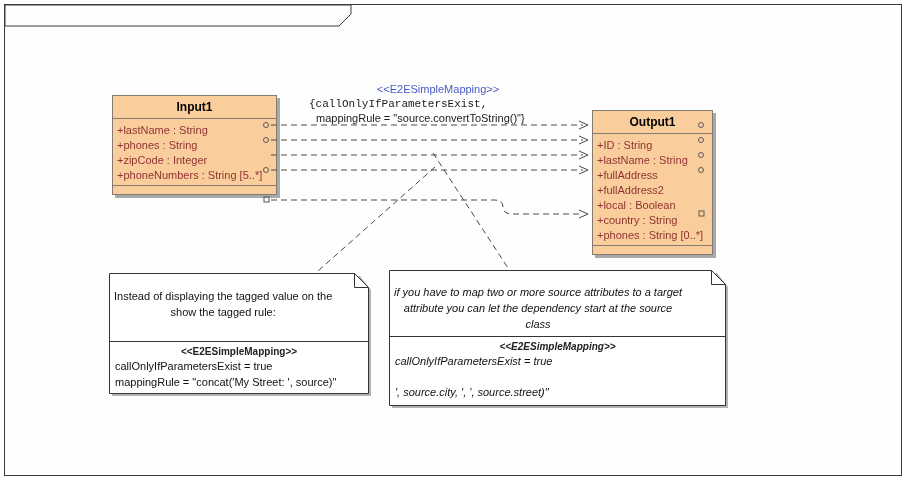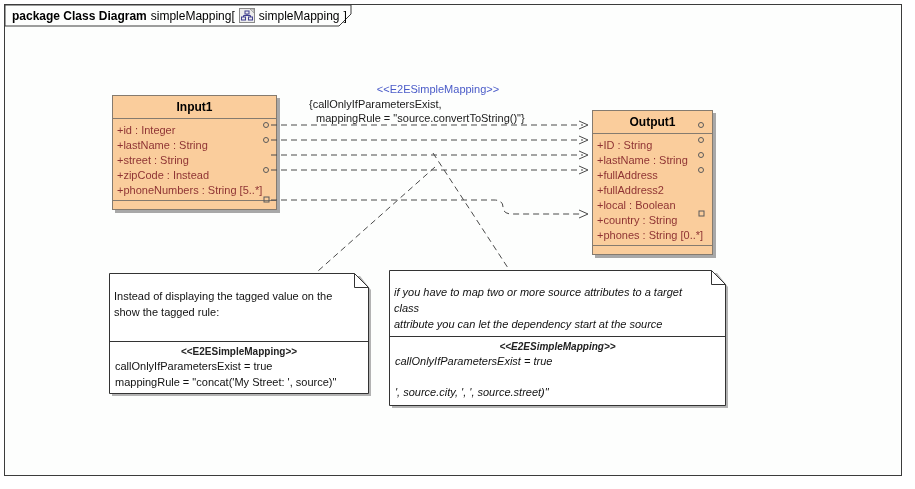--- a/index.html
+++ b/index.html
@@ -24,82 +24,65 @@
   .cls-title{height:22px;line-height:22px;text-align:center;font-weight:bold;font-size:12px;color:#000;}
   .cls-attrs{border-top:1px solid #857B6F;border-bottom:1px solid #857B6F;padding:4px 0 2px 4px;}
   .attr-row{height:15px;line-height:15px;font-size:11px;color:#8F3434;white-space:nowrap;}
   .cls-empty{height:8px;}
   
   .dep-label{position:absolute;font-size:11px;color:#1a1a1a;white-space:nowrap;z-index:2;}
   .dep-stereo{color:#4A5BC8;text-align:center;}
   
   .uml-note{position:absolute;z-index:2;}
   .uml-note svg{position:absolute;left:0;top:0;}
-  .note-text{position:absolute;font-size:11px;color:#111;white-space:nowrap;}
+  .note-text{position:absolute;font-size:11px;color:#111;white-space:nowrap;text-align:center;}
   .note-stereo{font-size:10px;font-weight:bold;color:#222;text-align:center;white-space:nowrap;position:absolute;}
   
   #connectors{position:absolute;left:0;top:0;width:915px;height:489px;z-index:3;pointer-events:none;}
 </style>
 </head>
 <body>
 
 <div id="canvas">
 
   <div id="frame">
 
     <div id="frame-header">
       <svg width="352" height="23">
         <polygon points="0,0 346,0 346,9 334,21 0,21" fill="#fdfefd" stroke="#3c3c3c" stroke-width="1"></polygon>
       </svg>
-      <div id="frame-header-text">
-        <span class="bold">package Class Diagram</span>
-        <span>simpleMapping[</span>
-        <span class="hdr-icon">
-          <svg width="16" height="15" viewBox="0 0 16 15">
-            <rect x="0.5" y="0.5" width="15" height="14" fill="#ececec" stroke="#8a8a8a"></rect>
-            <polygon points="11,1 15,5 15,1" fill="#d8d8d8" stroke="#8a8a8a" stroke-width="0.6"></polygon>
-            <rect x="6" y="3" width="4" height="3" fill="none" stroke="#3F3F8F"></rect>
-            <rect x="2.5" y="9" width="4" height="3" fill="none" stroke="#3F3F8F"></rect>
-            <rect x="9.5" y="9" width="4" height="3" fill="none" stroke="#3F3F8F"></rect>
-            <path d="M8 6 V7.5 M4.5 9 V7.5 H11.5 V9" fill="none" stroke="#3F3F8F"></path>
-          </svg>
-        </span>
-        <span>simpleMapping</span>
-        <span>]</span>
-      </div>
     </div>
 
     <div class="uml-class" style="left:107px;top:90px;width:163px;">
       <div class="cls-title">Input1</div>
       <div class="cls-attrs">
-        <div class="attr-row">+id : Integer</div>
         <div class="attr-row">+lastName : String</div>
-        <div class="attr-row">+street : String</div>
-        <div class="attr-row">+zipCode : Instead</div>
+        <div class="attr-row">+phones : String</div>
+        <div class="attr-row">+zipCode : Integer</div>
         <div class="attr-row">+phoneNumbers : String [5..*]</div>
       </div>
       <div class="cls-empty"></div>
     </div>
 
     <div class="uml-class" style="left:587px;top:85px;width:119px;margin-top:20px;">
       <div class="cls-title">Output1</div>
       <div class="cls-attrs">
         <div class="attr-row">+ID : String</div>
         <div class="attr-row">+lastName : String</div>
         <div class="attr-row">+fullAddress</div>
         <div class="attr-row">+fullAddress2</div>
         <div class="attr-row">+local : Boolean</div>
         <div class="attr-row">+country : String</div>
         <div class="attr-row">+phones : String [0..*]</div>
       </div>
       <div class="cls-empty"></div>
     </div>
 
     <div class="dep-label dep-stereo" style="left:333px;top:78px;width:200px;">&lt;&lt;E2ESimpleMapping&gt;&gt;</div>
-    <div class="dep-label" style="left:304px;top:93px;">{callOnlyIfParametersExist,</div>
+    <div class="dep-label" style="left:304px;top:93px;font-family:Liberation Mono, monospace;">{callOnlyIfParametersExist,</div>
     <div class="dep-label" style="left:311px;top:107px;">mappingRule = "source.convertToString()"}</div>
 
     <div class="uml-note" style="left:104px;top:268px;width:264px;height:125px;">
       <svg width="264" height="125">
         <polygon points="3,3 251,3 262,17 262,123 3,123" fill="#b3b3b3" stroke="none"></polygon>
         <polygon points="0.5,0.5 245.5,0.5 259.5,14.5 259.5,120.5 0.5,120.5" fill="#fff" stroke="#333"></polygon>
         <polyline points="245.5,0.5 245.5,14.5 259.5,14.5" fill="none" stroke="#333"></polyline>
         <line x1="0.5" y1="68.5" x2="259.5" y2="68.5" stroke="#333"></line>
       </svg>
       <div class="note-text" style="left:5px;top:15px;line-height:16px;">
@@ -113,22 +96,22 @@
 
     <div class="uml-note" style="left:384px;top:265px;width:341px;height:140px;font-style:italic;">
       <svg width="341" height="140">
         <polygon points="3,3 328,3 339,17 339,138 3,138" fill="#b3b3b3" stroke="none"></polygon>
         <polygon points="0.5,0.5 322.5,0.5 336.5,14.5 336.5,135.5 0.5,135.5" fill="#fff" stroke="#333"></polygon>
         <polyline points="322.5,0.5 322.5,14.5 336.5,14.5" fill="none" stroke="#333"></polyline>
         <line x1="0.5" y1="66.5" x2="336.5" y2="66.5" stroke="#333"></line>
       </svg>
       <div class="note-text" style="left:5px;top:14px;line-height:16px;">
         <div>if you have to map two or more source attributes to a target</div>
+        <div>attribute you can let the dependency start at the source</div>
         <div>class</div>
-        <div>attribute you can let the dependency start at the source</div>
       </div>
       <div class="note-stereo" style="left:0;top:71px;width:337px;">&lt;&lt;E2ESimpleMapping&gt;&gt;</div>
       <div class="note-text" style="left:6px;top:85px;">callOnlyIfParametersExist = true</div>
       <div class="note-text" style="left:6px;top:116px;">', source.city, ', ', source.street)"</div>
     </div>
 
   </div>
 
   <svg id="connectors" viewBox="0 0 915 489">
     <g stroke="#4a4a4a" stroke-width="1" fill="none" stroke-dasharray="6 4">

